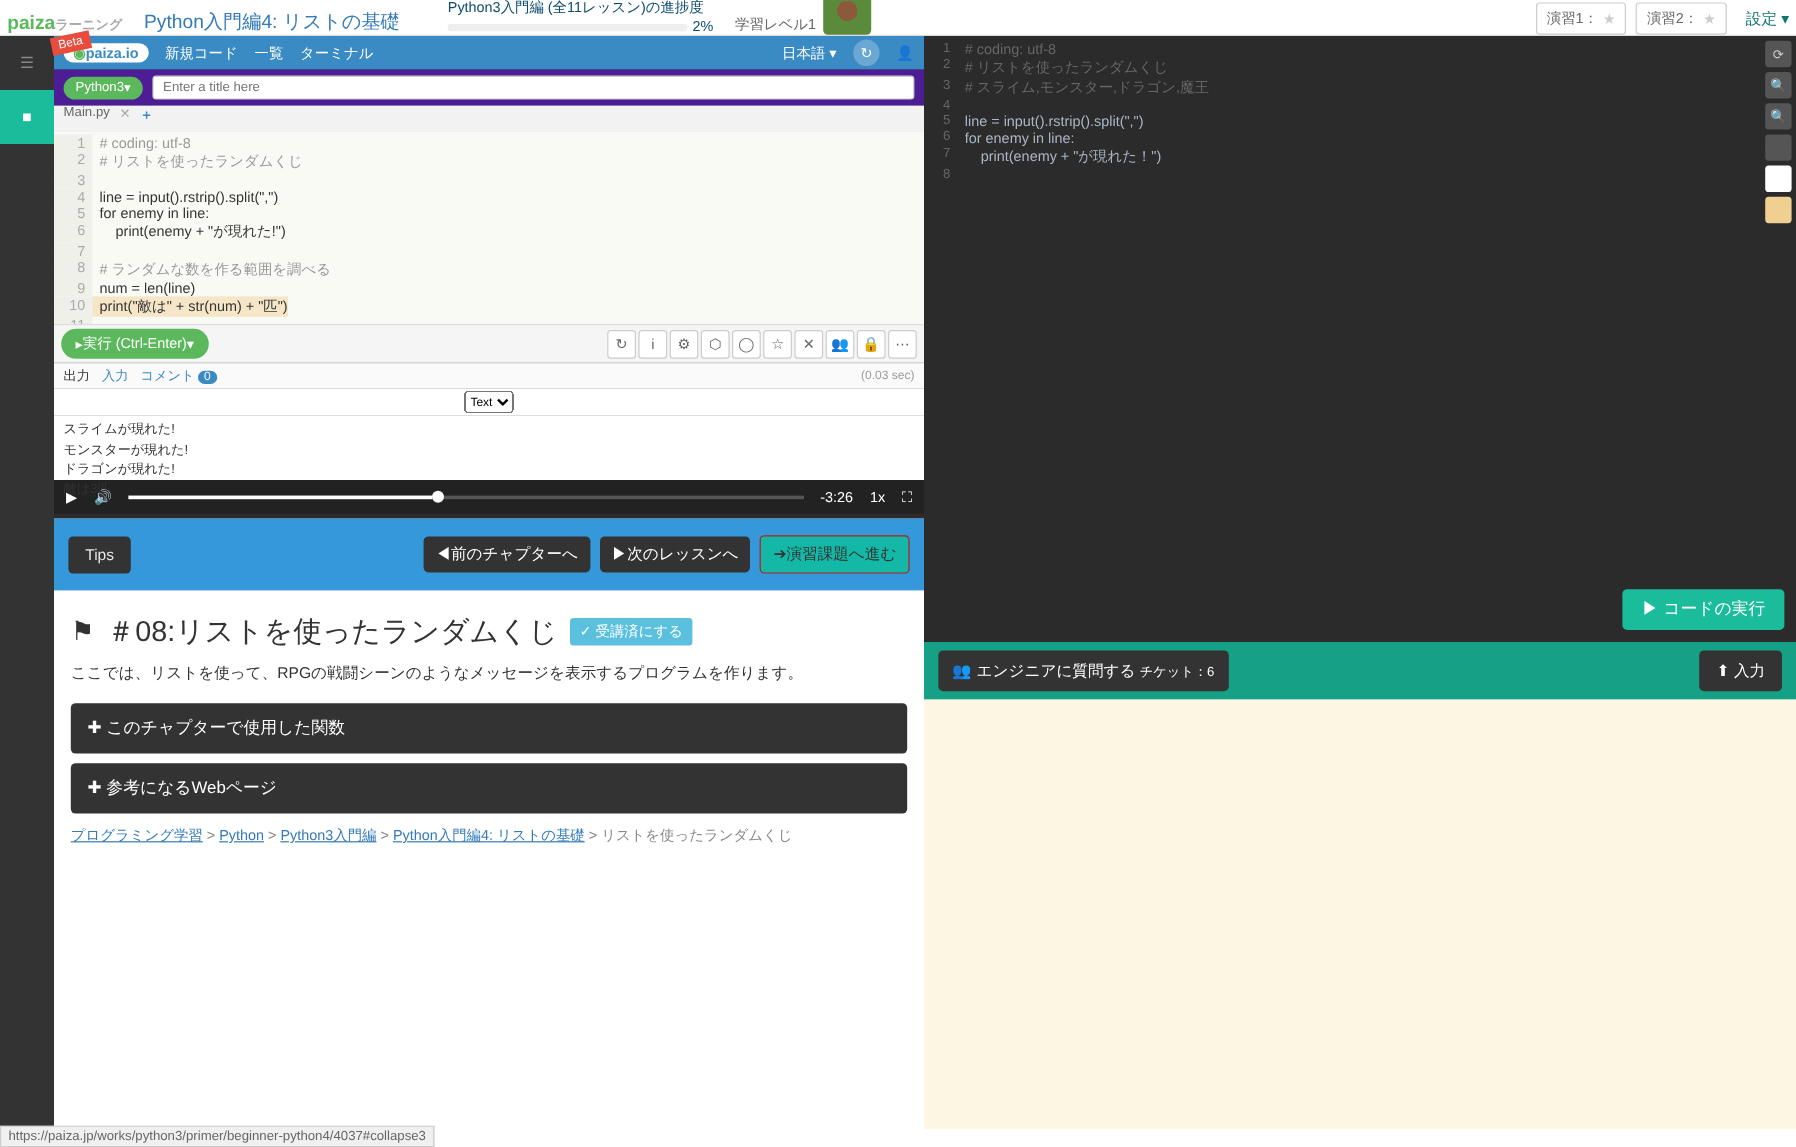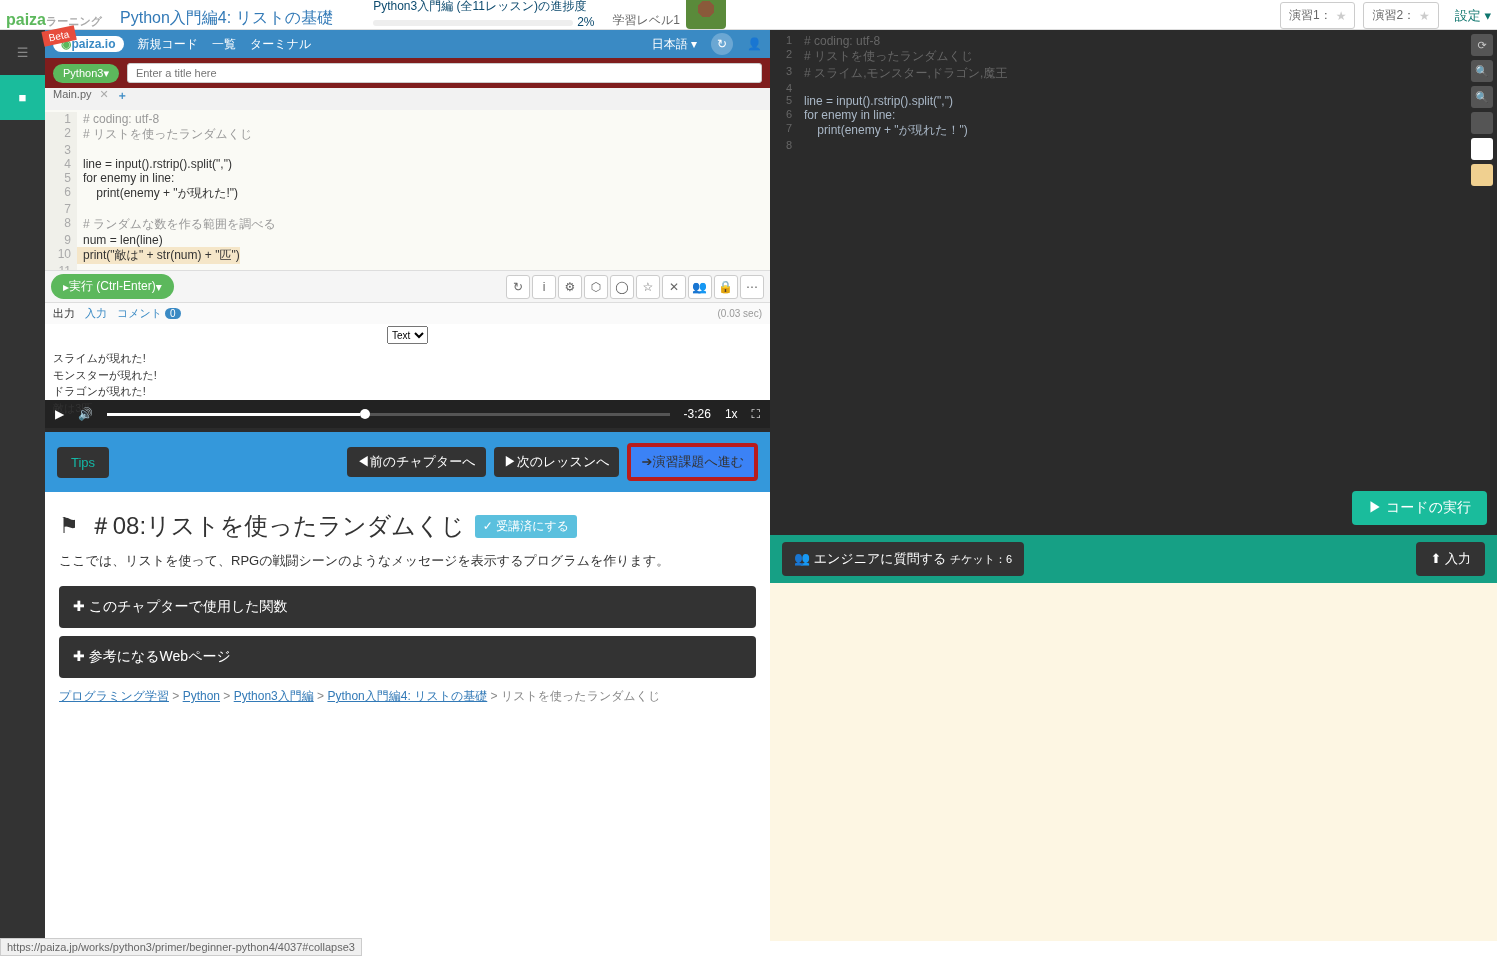--- a/index.html
+++ b/index.html
@@ -20,21 +20,21 @@
 .main{display:flex;height:911px}
 .sidebar{width:45px;background:#333;display:flex;flex-direction:column}
 .side-item{height:45px;display:flex;align-items:center;justify-content:center;color:#888;cursor:pointer}
 .side-item.active{background:#1abc9c;color:#fff}
 .left-col{width:725px;height:100%;display:flex;flex-direction:column;position:relative}
 .video-area{height:402px;background:#2b2b2b;position:relative}
 .paizaio-bar{height:28px;background:#3a8ac4;display:flex;align-items:center;padding:0 8px;color:#fff;font-size:12px;gap:14px}
 .paizaio-logo{background:#fff;color:#3a8ac4;border-radius:10px;padding:1px 8px;font-weight:bold;font-size:12px}
 .beta{position:absolute;left:0;top:0;background:#e74c3c;color:#fff;font-size:10px;padding:2px 6px;transform:rotate(-12deg) translate(-2px,-2px);z-index:5}
 .circle-btn{width:22px;height:22px;border-radius:50%;background:rgba(255,255,255,.25);display:flex;align-items:center;justify-content:center}
-.lang-row{height:30px;background:#7f1d1d;display:flex;align-items:center;padding:0 8px;gap:8px}
+.lang-row{height:30px;background:#4c1d95;display:flex;align-items:center;padding:0 8px;gap:8px}
 .lang-pill{background:#5cb85c;color:#fff;border-radius:12px;padding:3px 10px;font-size:11px;display:flex;align-items:center}
 .title-input{flex:1;border:1px solid #ccc;border-radius:3px;padding:3px 8px;font-size:11px;color:#999;background:#fff}
 .file-tabs{height:22px;background:#f2f2f2;padding:0 8px;font-size:11px;display:flex;align-items:flex-start;gap:8px;color:#666}
 .close-x{color:#aaa;cursor:pointer}
 .plus{color:#3a8ac4;font-weight:bold;cursor:pointer}
 .success{height:18px;background:#5cb85c;color:#fff;font-size:11px;text-align:center;line-height:18px}
 .code-editor{background:#fafaf5;font-family:Consolas,monospace;font-size:12px;padding:2px 0;height:160px;overflow:hidden}
 .code-line{display:flex}
 .gutter{width:32px;text-align:right;color:#aaa;padding-right:6px;background:#f0f0ea;user-select:none}
 .code{white-space:pre;padding-left:6px;color:#333}
@@ -49,24 +49,24 @@
 .cnt-badge{background:#3a8ac4;color:#fff;border-radius:8px;padding:0 5px;font-size:10px}
 .time-r{margin-left:auto;color:#999;font-size:10px}
 .text-sel{height:22px;display:flex;justify-content:center;padding:2px 8px;background:#fff}
 .text-sel select{font-size:10px}
 .output{background:#fff;font-size:11px;padding:4px 8px;line-height:1.5;height:54px}
 .video-ctrl{height:28px;background:#222;display:flex;align-items:center;padding:0 10px;gap:14px;color:#fff;font-size:12px}
 .vprog{flex:1;height:3px;background:#555;position:relative}
 .vprog-fill{height:100%;width:45%;background:#fff}
 .vprog-dot{width:10px;height:10px;background:#fff;border-radius:50%;position:absolute;left:45%;top:-4px}
 .blue-nav{height:60px;background:#3498db;display:flex;align-items:center;padding:0 12px;gap:8px}
-.tips-btn{background:#333;color:#14b8a6;border-radius:4px;padding:8px 14px;font-size:13px}
+.tips-btn{background:#333;color:#e5e5e5;border-radius:4px;padding:8px 14px;font-size:13px}
 .nav-spacer{flex:1}
 .dark-btn{background:#333;color:#fff;border-radius:4px;padding:6px 10px;font-size:13px}
-.white-btn{background:#3b82f6;color:#333;border:4px solid #b91c1c;border-radius:4px;padding:6px 10px;font-size:13px}
+.white-btn{background:#14b8a6;color:#333;border:1px solid #b91c1c;border-radius:4px;padding:6px 10px;font-size:13px}
 .content{padding:18px 14px;overflow:auto;flex:1}
 .ch-title{display:flex;align-items:center;gap:10px;margin-bottom:8px}
 .ch-title h1{font-size:24px;font-weight:normal}
 .flag{font-size:22px}
 .chip{background:#5bc0de;color:#fff;border-radius:3px;padding:3px 8px;font-size:12px}
 .desc{font-size:13px;margin:10px 0 16px}
 .acc{background:#333;color:#fff;border-radius:4px;padding:12px 14px;margin-bottom:8px;font-size:14px}
 .bc{color:#888;font-size:12px;margin-top:10px}
 .bc a{color:#337ab7;text-decoration:underline}
 .right-col{flex:1;display:flex;flex-direction:column}

